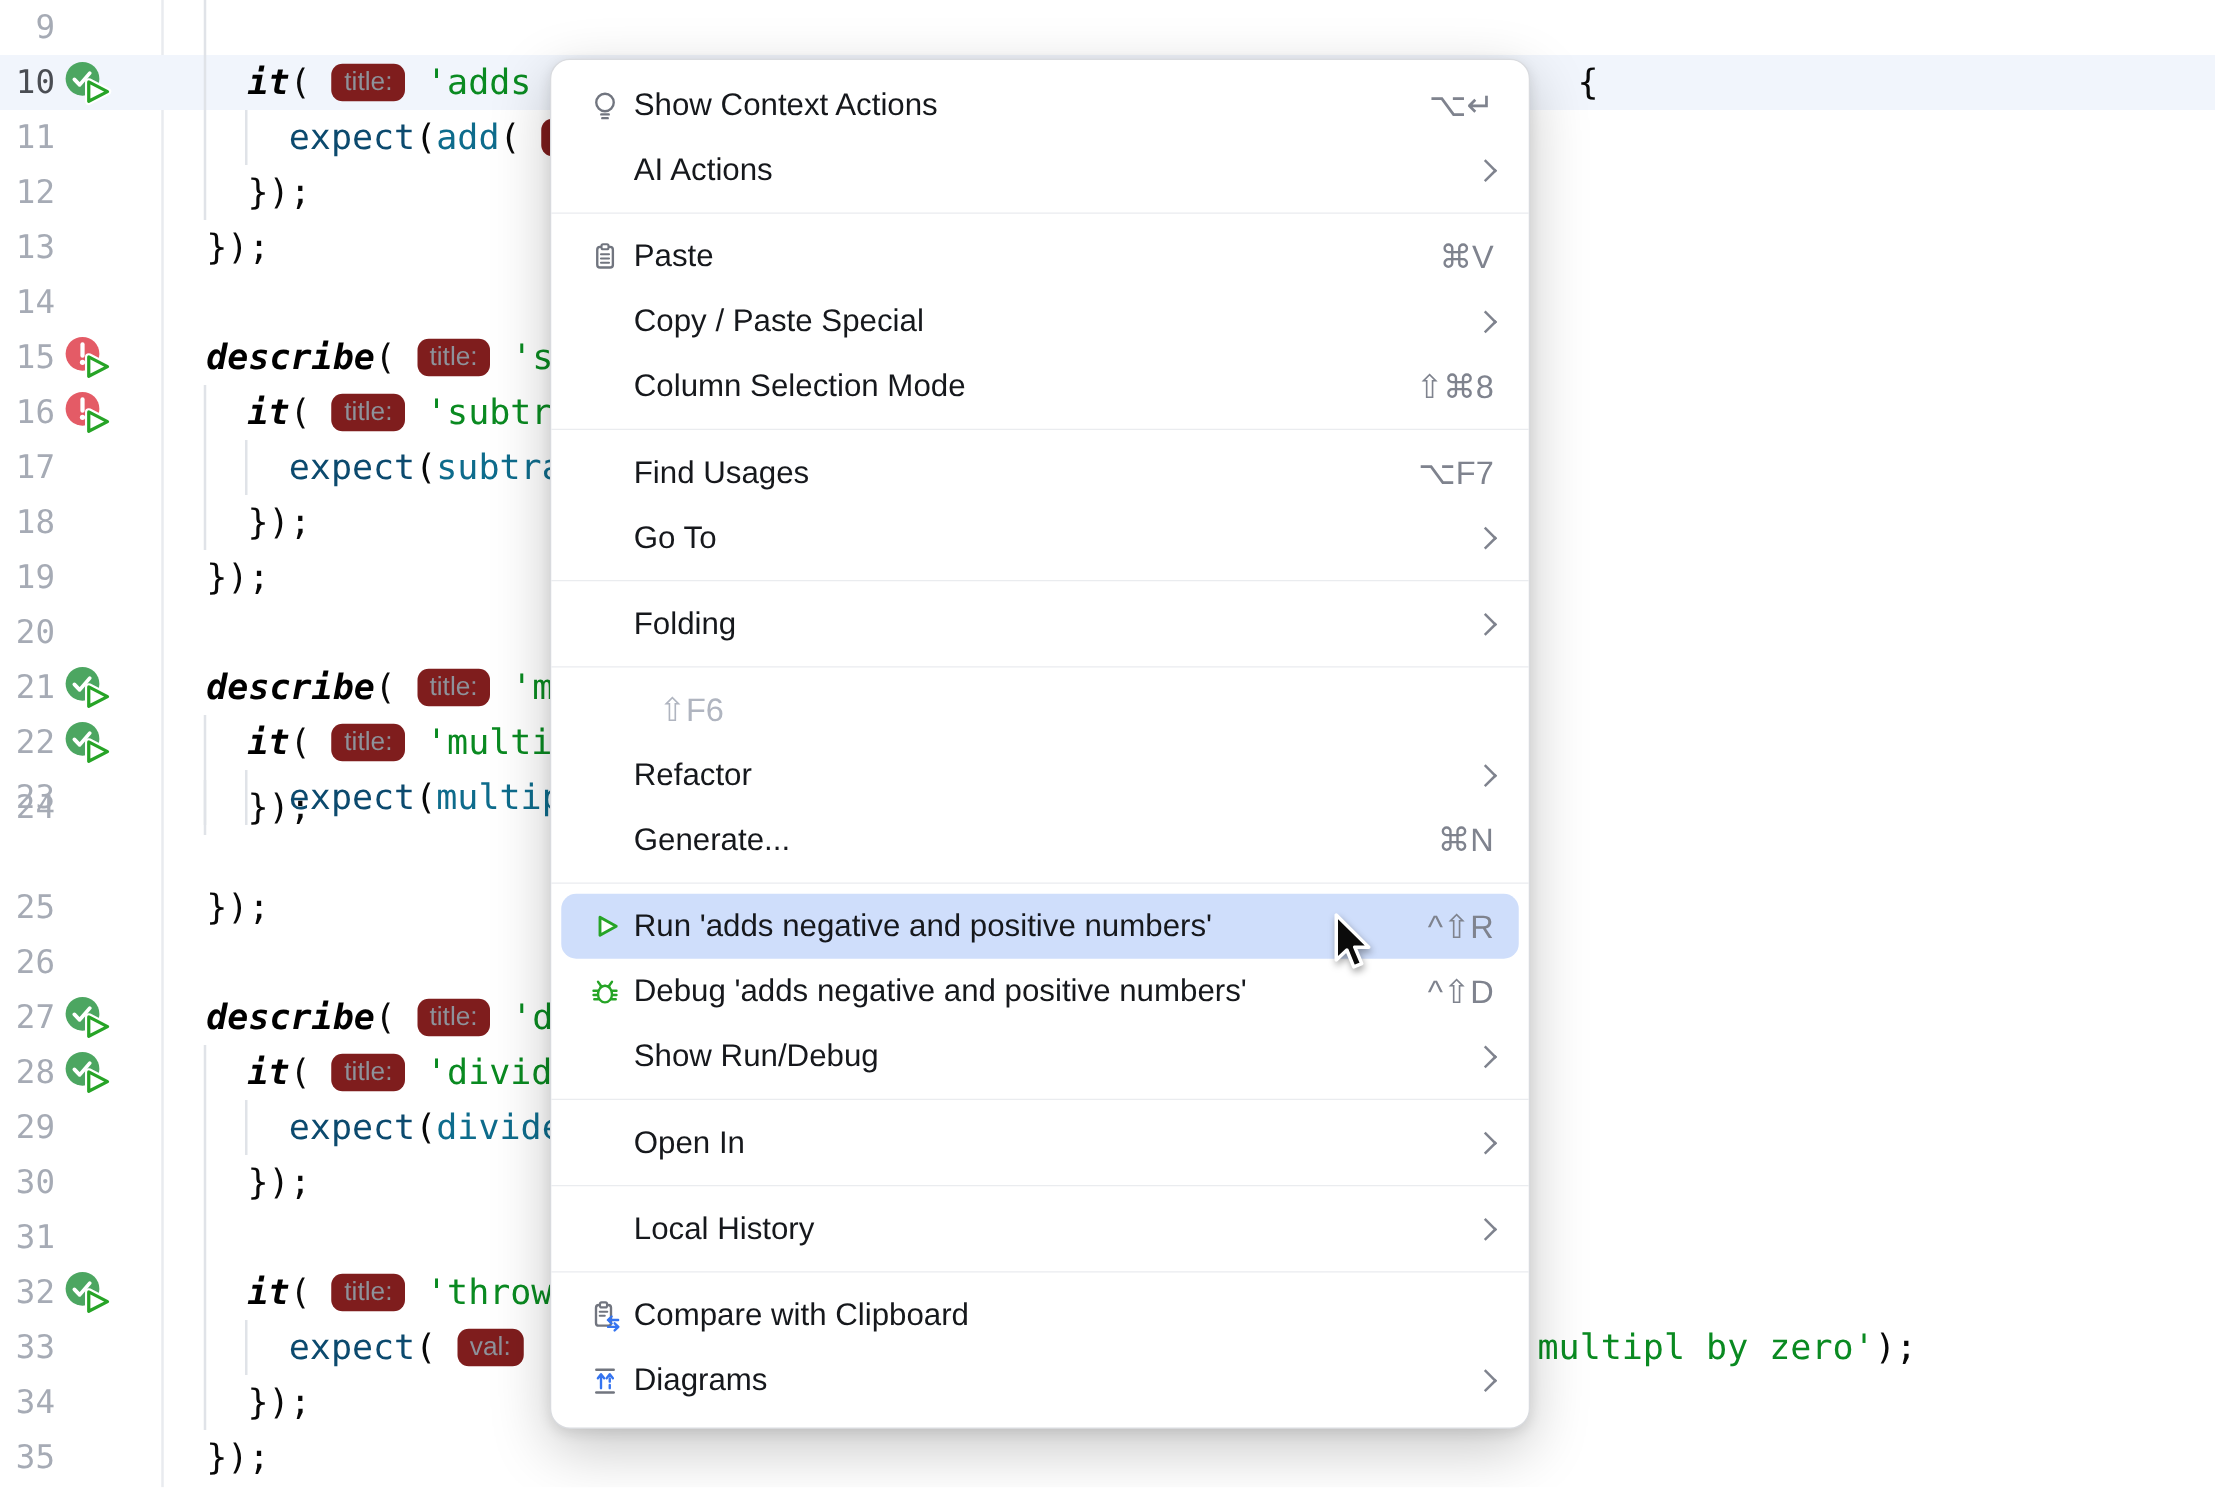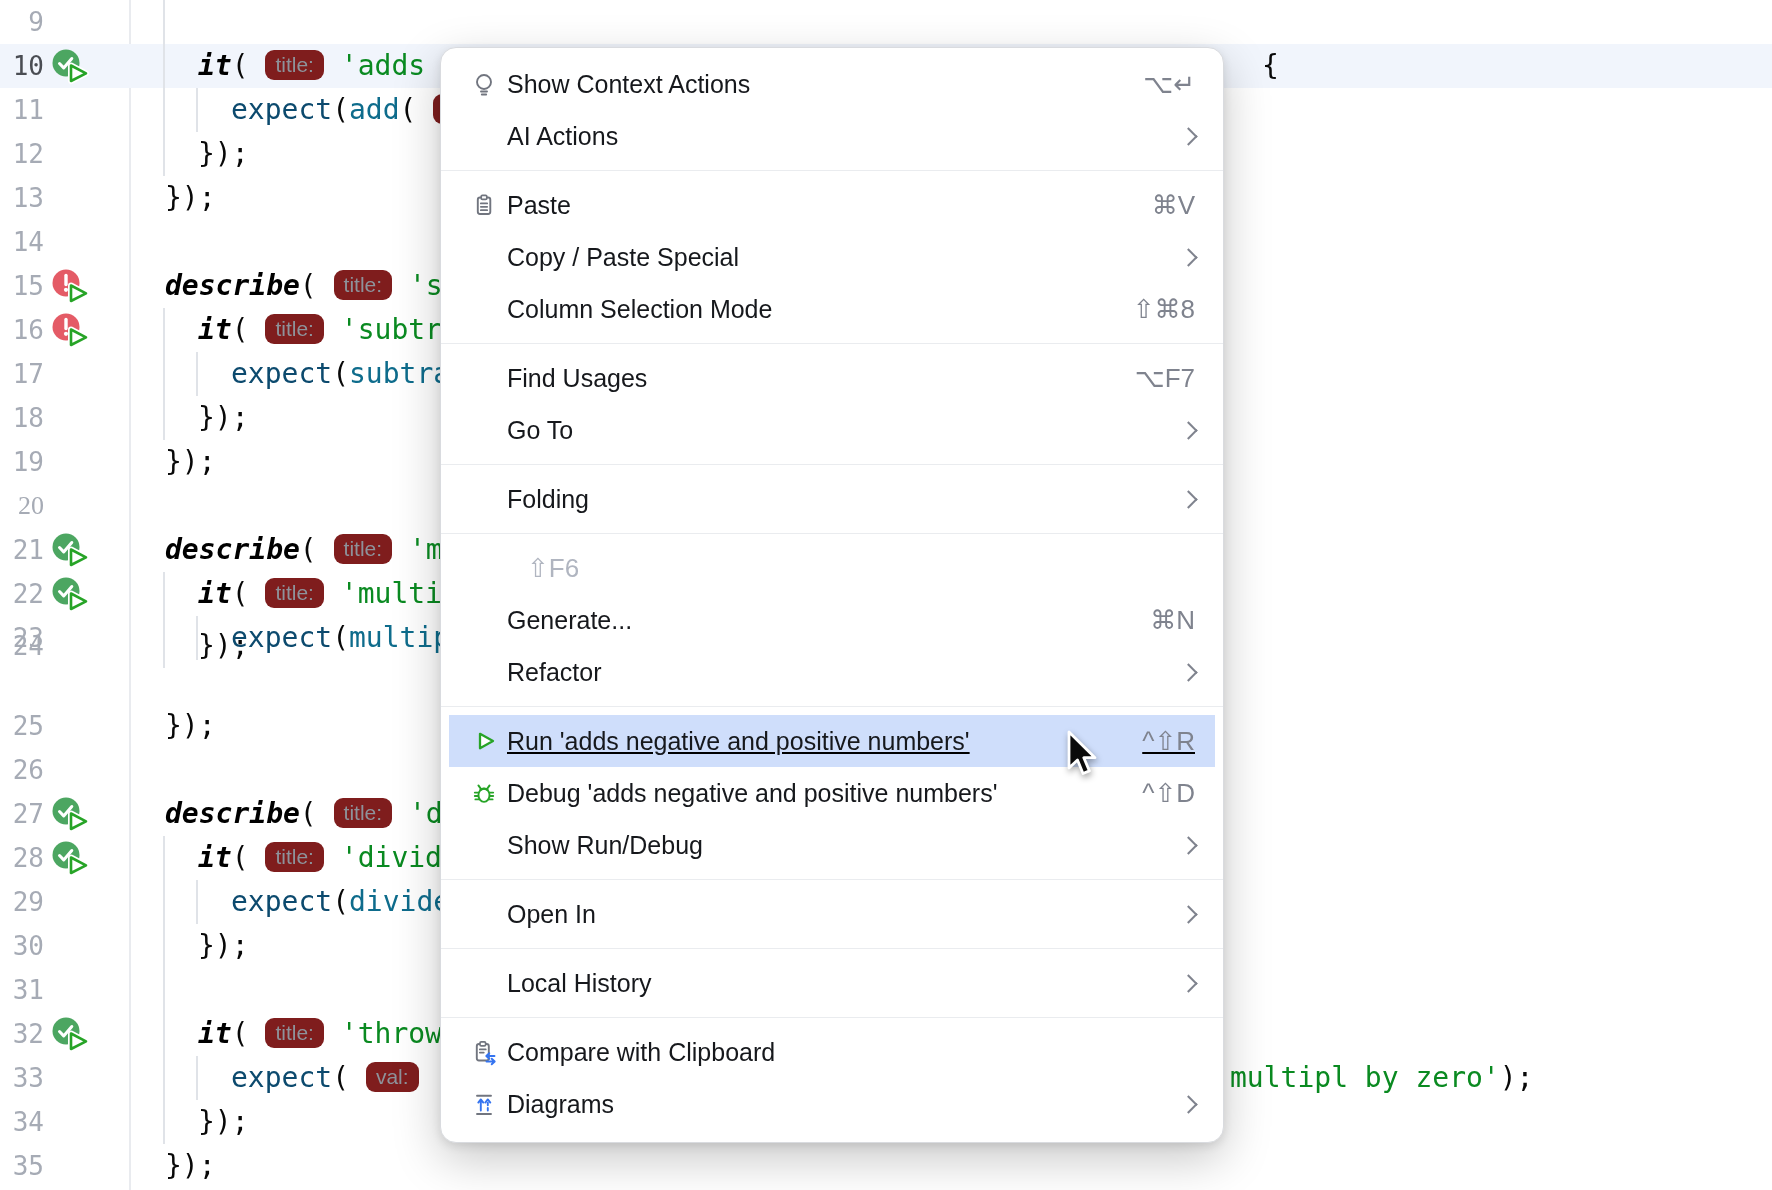--- a/index.html
+++ b/index.html
@@ -26,21 +26,21 @@
            font-weight:400;font-size:21px;line-height:1;color:#8E929A;background:#7f1d1d;
            padding:4px 10px 5px;border-radius:9px;position:relative;top:-3px;}
   
   #context-menu{position:absolute;left:440px;top:47px;width:784px;background:#ffffff;
     border:1px solid #D9DBDF;border-radius:16px;box-shadow:0 16px 48px rgba(0,0,0,.22),0 3px 10px rgba(0,0,0,.10);
     padding:10px 0 12px;z-index:10;font-family:"Liberation Sans",sans-serif;box-sizing:border-box;}
   .mi{height:52px;display:flex;align-items:center;padding:0 28px;box-sizing:border-box;}
   .mi .ic{width:30px;height:30px;margin-right:8px;flex:0 0 30px;display:flex;align-items:center;justify-content:center;}
   .mi .lbl{flex:1;font-size:25px;color:#16181C;white-space:nowrap;overflow:hidden;}
   .mi .sc{font-family:"Liberation Sans","DejaVu Sans",sans-serif;font-size:26px;color:#7F838E;white-space:nowrap;margin-left:20px;}
-  .mi.hl{background:#CFDEFB;margin:0 8px;border-radius:0;padding:4px 20px;text-decoration:underline;}
+  .mi.hl{background:#CFDEFB;margin:0 8px;border-radius:12px;padding:4px 20px;}
   .mi.dis .lbl{color:#B0B5C0;}
   .mi.dis .sc{color:#B0B5C0;}
   .chev{width:11px;height:11px;border-top:2.4px solid #7F838E;border-right:2.4px solid #7F838E;
         transform:rotate(45deg);margin-left:20px;flex:0 0 11px;}
   .menu-sep{height:1px;background:#EAECEF;margin:8px 0;}
   
   #mouse-cursor{position:absolute;left:1064px;top:729px;z-index:30;
                 filter:drop-shadow(1px 3px 3px rgba(0,0,0,.35));}
 </style>
 </head>
@@ -114,21 +114,21 @@
       </div>
       <div class="row" style="top: 396px;">
         <span class="guide" style="left: 163px;"></span>
         <span class="gutter-num">18</span>
         <span class="code" style="left: 198px;"><span class="tk-plain">});</span></span>
       </div>
       <div class="row" style="top: 440px;">
         <span class="gutter-num">19</span>
         <span class="code" style="left: 165px;"><span class="tk-plain">});</span></span>
       </div>
-      <div class="row" style="top: 484px; font-family: Liberation Serif, serif;">
+      <div class="row" style="top: 484px;">
         <span class="gutter-num">20</span>
       </div>
       <div class="row" style="top: 528px;">
         <span class="gutter-num">21</span>
         <span class="gutter-icon"><svg width="42" height="36" viewBox="0 0 42 36">
       <circle cx="14" cy="14" r="13.5" fill="#4CA661"></circle>
       <path d="M7.5 14.5 l4.2 4.4 L19.8 9.5" stroke="#fff" stroke-width="3" fill="none" stroke-linecap="round" stroke-linejoin="round"></path>
       <path d="M19 16.5 L34 24.3 L19 32 Z" fill="#fff" stroke="#fff" stroke-width="6" stroke-linejoin="round"></path>
       <path d="M19 16.5 L34 24.3 L19 32 Z" fill="#fff" stroke="#27A427" stroke-width="2.6" stroke-linejoin="round"></path>
     </svg></span>
@@ -283,27 +283,27 @@
         <span class="lbl">Folding</span>
         <span class="chev"></span>
       </div>
       <div class="menu-sep"></div>
       <div class="mi dis">
         <span class="ic"></span>
         <span class="sc">⇧F6</span>
       </div>
       <div class="mi">
         <span class="ic"></span>
+        <span class="lbl">Refactor</span>
+        <span class="chev"></span>
+      </div>
+      <div class="mi">
+        <span class="ic"></span>
         <span class="lbl">Generate...</span>
         <span class="sc">⌘N</span>
-      </div>
-      <div class="mi">
-        <span class="ic"></span>
-        <span class="lbl">Refactor</span>
-        <span class="chev"></span>
       </div>
       <div class="menu-sep"></div>
       <div class="mi hl">
         <span class="ic">
           <svg width="30" height="30" viewBox="0 0 30 30">
             <path d="M11 7.8 L24 15 L11 22.2 Z" fill="#fff" stroke="#27A427" stroke-width="2.3" stroke-linejoin="round"></path>
           </svg>
         </span>
         <span class="lbl">Run 'adds negative and positive numbers'</span>
         <span class="sc">^⇧R</span>

